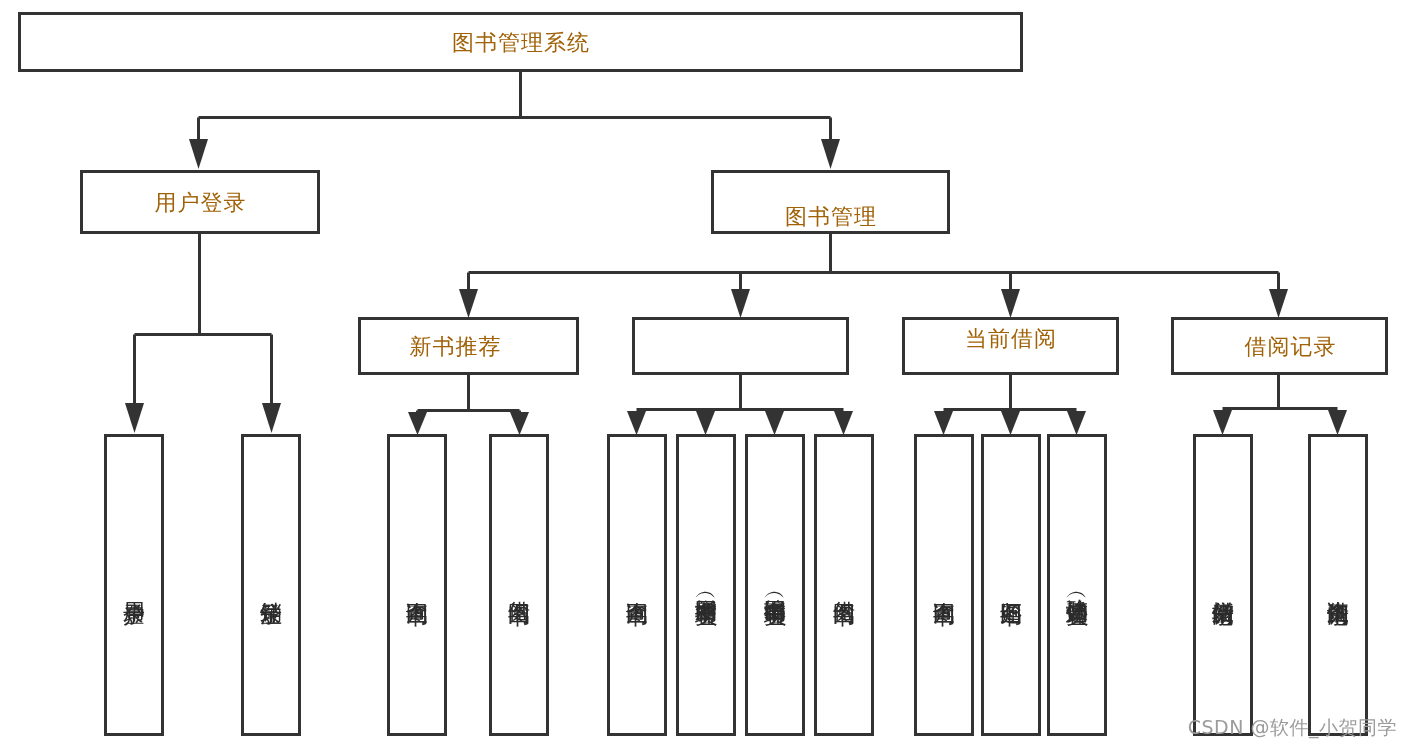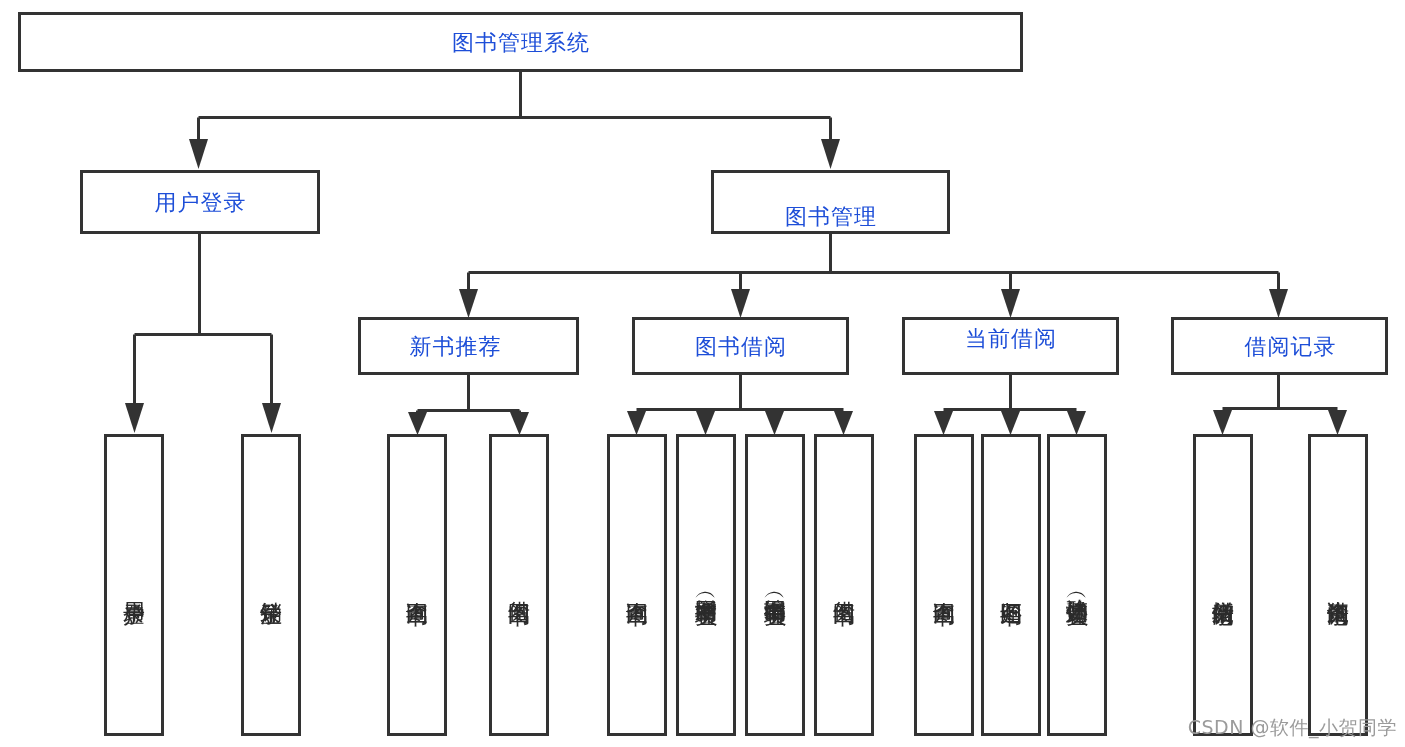--- a/index.html
+++ b/index.html
@@ -63,21 +63,21 @@
   .htext-wrap {
     position: absolute;
     display: flex;
     align-items: center;
     justify-content: center;
     pointer-events: none;
   }
   .htext {
     font-family: "DejaVu Sans", "Liberation Sans", sans-serif;
     font-size: 22px;
-    color: #1d4ed8;
+    color: #a16207;
     letter-spacing: 1px;
     white-space: nowrap;
   }
   #watermark {
     position: absolute;
     right: 8px;
     bottom: 6px;
     font-family: "DejaVu Sans", "Liberation Sans", sans-serif;
     font-size: 19px;
     color: #9b9b9b;
@@ -201,23 +201,20 @@
   </div>
 
   <div class="htext-wrap" style="left:712px; top:185px; width:238px; height:63px;">
     <span class="htext">图书管理</span>
   </div>
 
   <div class="htext-wrap" style="left:359px; top:318px; width:193px; height:57px;">
     <span class="htext">新书推荐</span>
   </div>
 
-  <div class="htext-wrap" style="left:633px; top:318px; width:216px; height:57px;">
-    <span class="htext">图书借阅</span>
-  </div>
 
   <div class="htext-wrap" style="left:903px; top:318px; width:216px; height:41px;text-align:right;">
     <span class="htext">当前借阅</span>
   </div>
 
   <div class="htext-wrap" style="left:1172px; top:318px; width:237px; height:57px;">
     <span class="htext">借阅记录</span>
   </div>
 
   <div class="vtext-wrap" style="left:105px; top:435px; width:59px; height:301px;">

